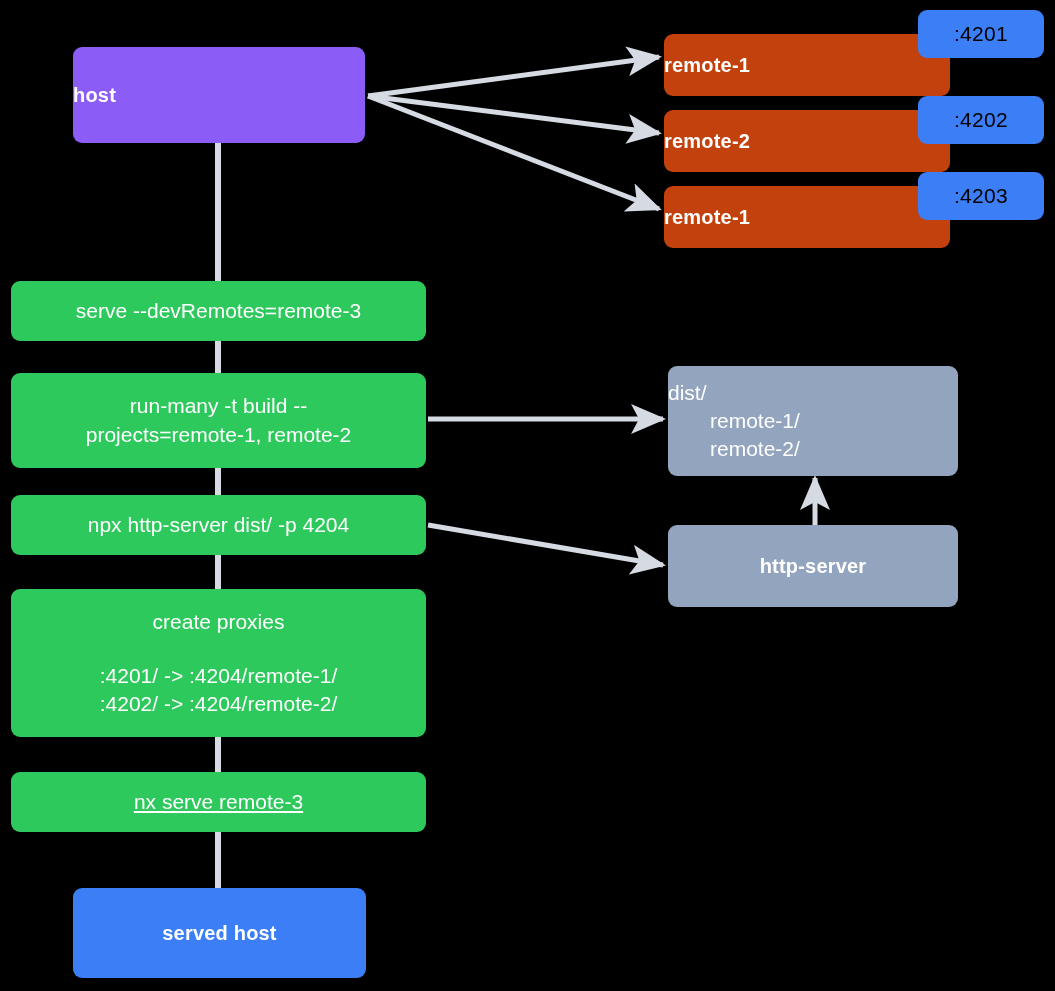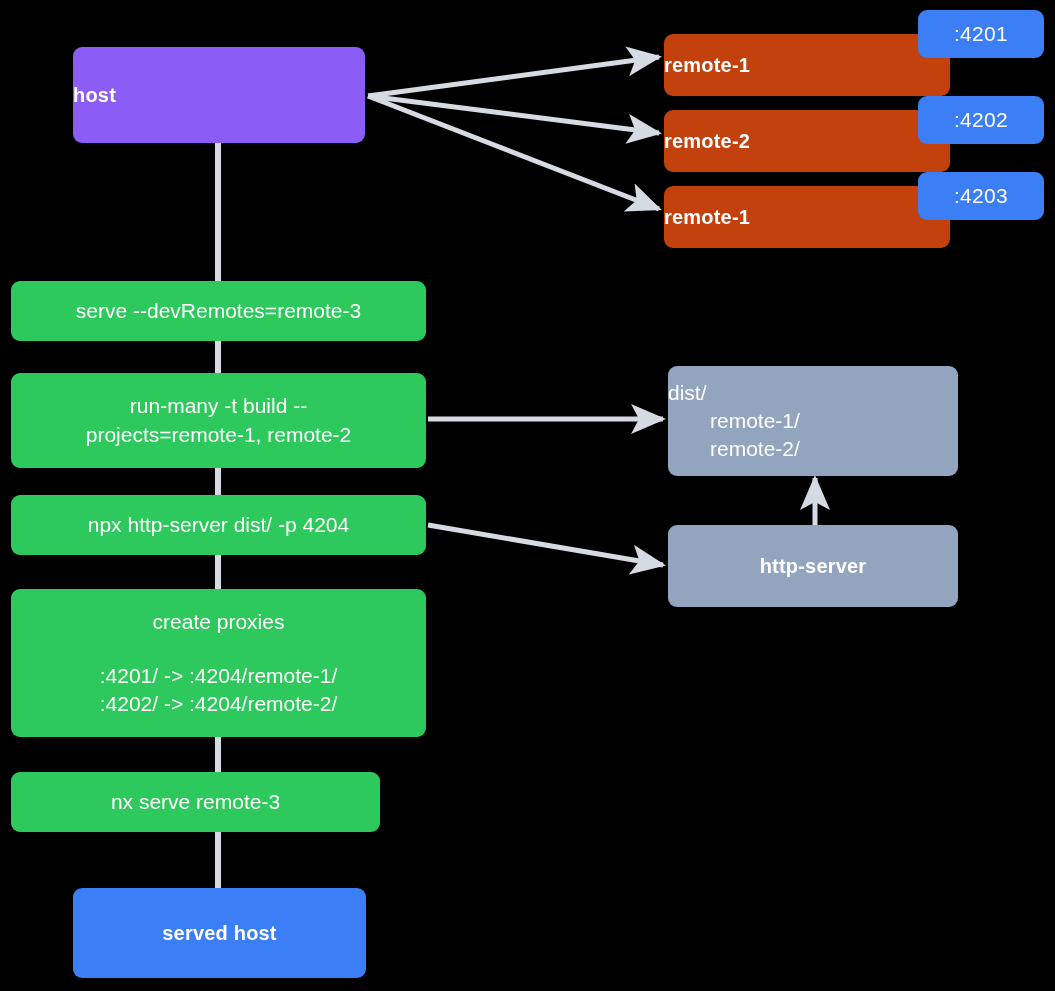--- a/index.html
+++ b/index.html
@@ -91,21 +91,21 @@
     align-items: center;
     font-weight: bold;
     font-size: 20px;
     letter-spacing: .2px;
   }
 
   .badge {
     position: absolute;
     z-index: 3;
     background: #3b7ef5;
-    color: #ffffff;
+    color: #000000;
     border-radius: 9px;
     display: flex;
     align-items: center;
     justify-content: center;
     font-size: 21px;
     font-weight: 400;
     letter-spacing: .3px;
   }
 
   .cmd-title { display: block; }
@@ -184,21 +184,21 @@
     <span class="cmd-line">npx http-server dist/ -p 4204</span>
   </div>
 
   <div class="node node--cmd" style="left:11px; top:589px; width:415px; height:148px;">
     <span class="cmd-title">create proxies</span>
     <span class="cmd-gap"></span>
     <span class="cmd-line">:4201/ -&gt; :4204/remote-1/</span>
     <span class="cmd-line">:4202/ -&gt; :4204/remote-2/</span>
   </div>
 
-  <div class="node node--cmd" style="left:11px; top:772px; width:369px; height:60px;">
+  <div class="node node--cmd" style="left:11px; top:772px; width:415px; height:60px;text-decoration:underline;">
     <span class="cmd-line">nx serve remote-3</span>
   </div>
 
   <div class="node node--served" style="left:73px; top:888px; width:293px; height:90px;">
     <span>served host</span>
   </div>
 
   <div class="node node--artifact" style="left:668px; top:366px; width:290px; height:110px;">
     <span class="art-line">dist/</span>
     <span class="art-line art-indent">remote-1/</span>

